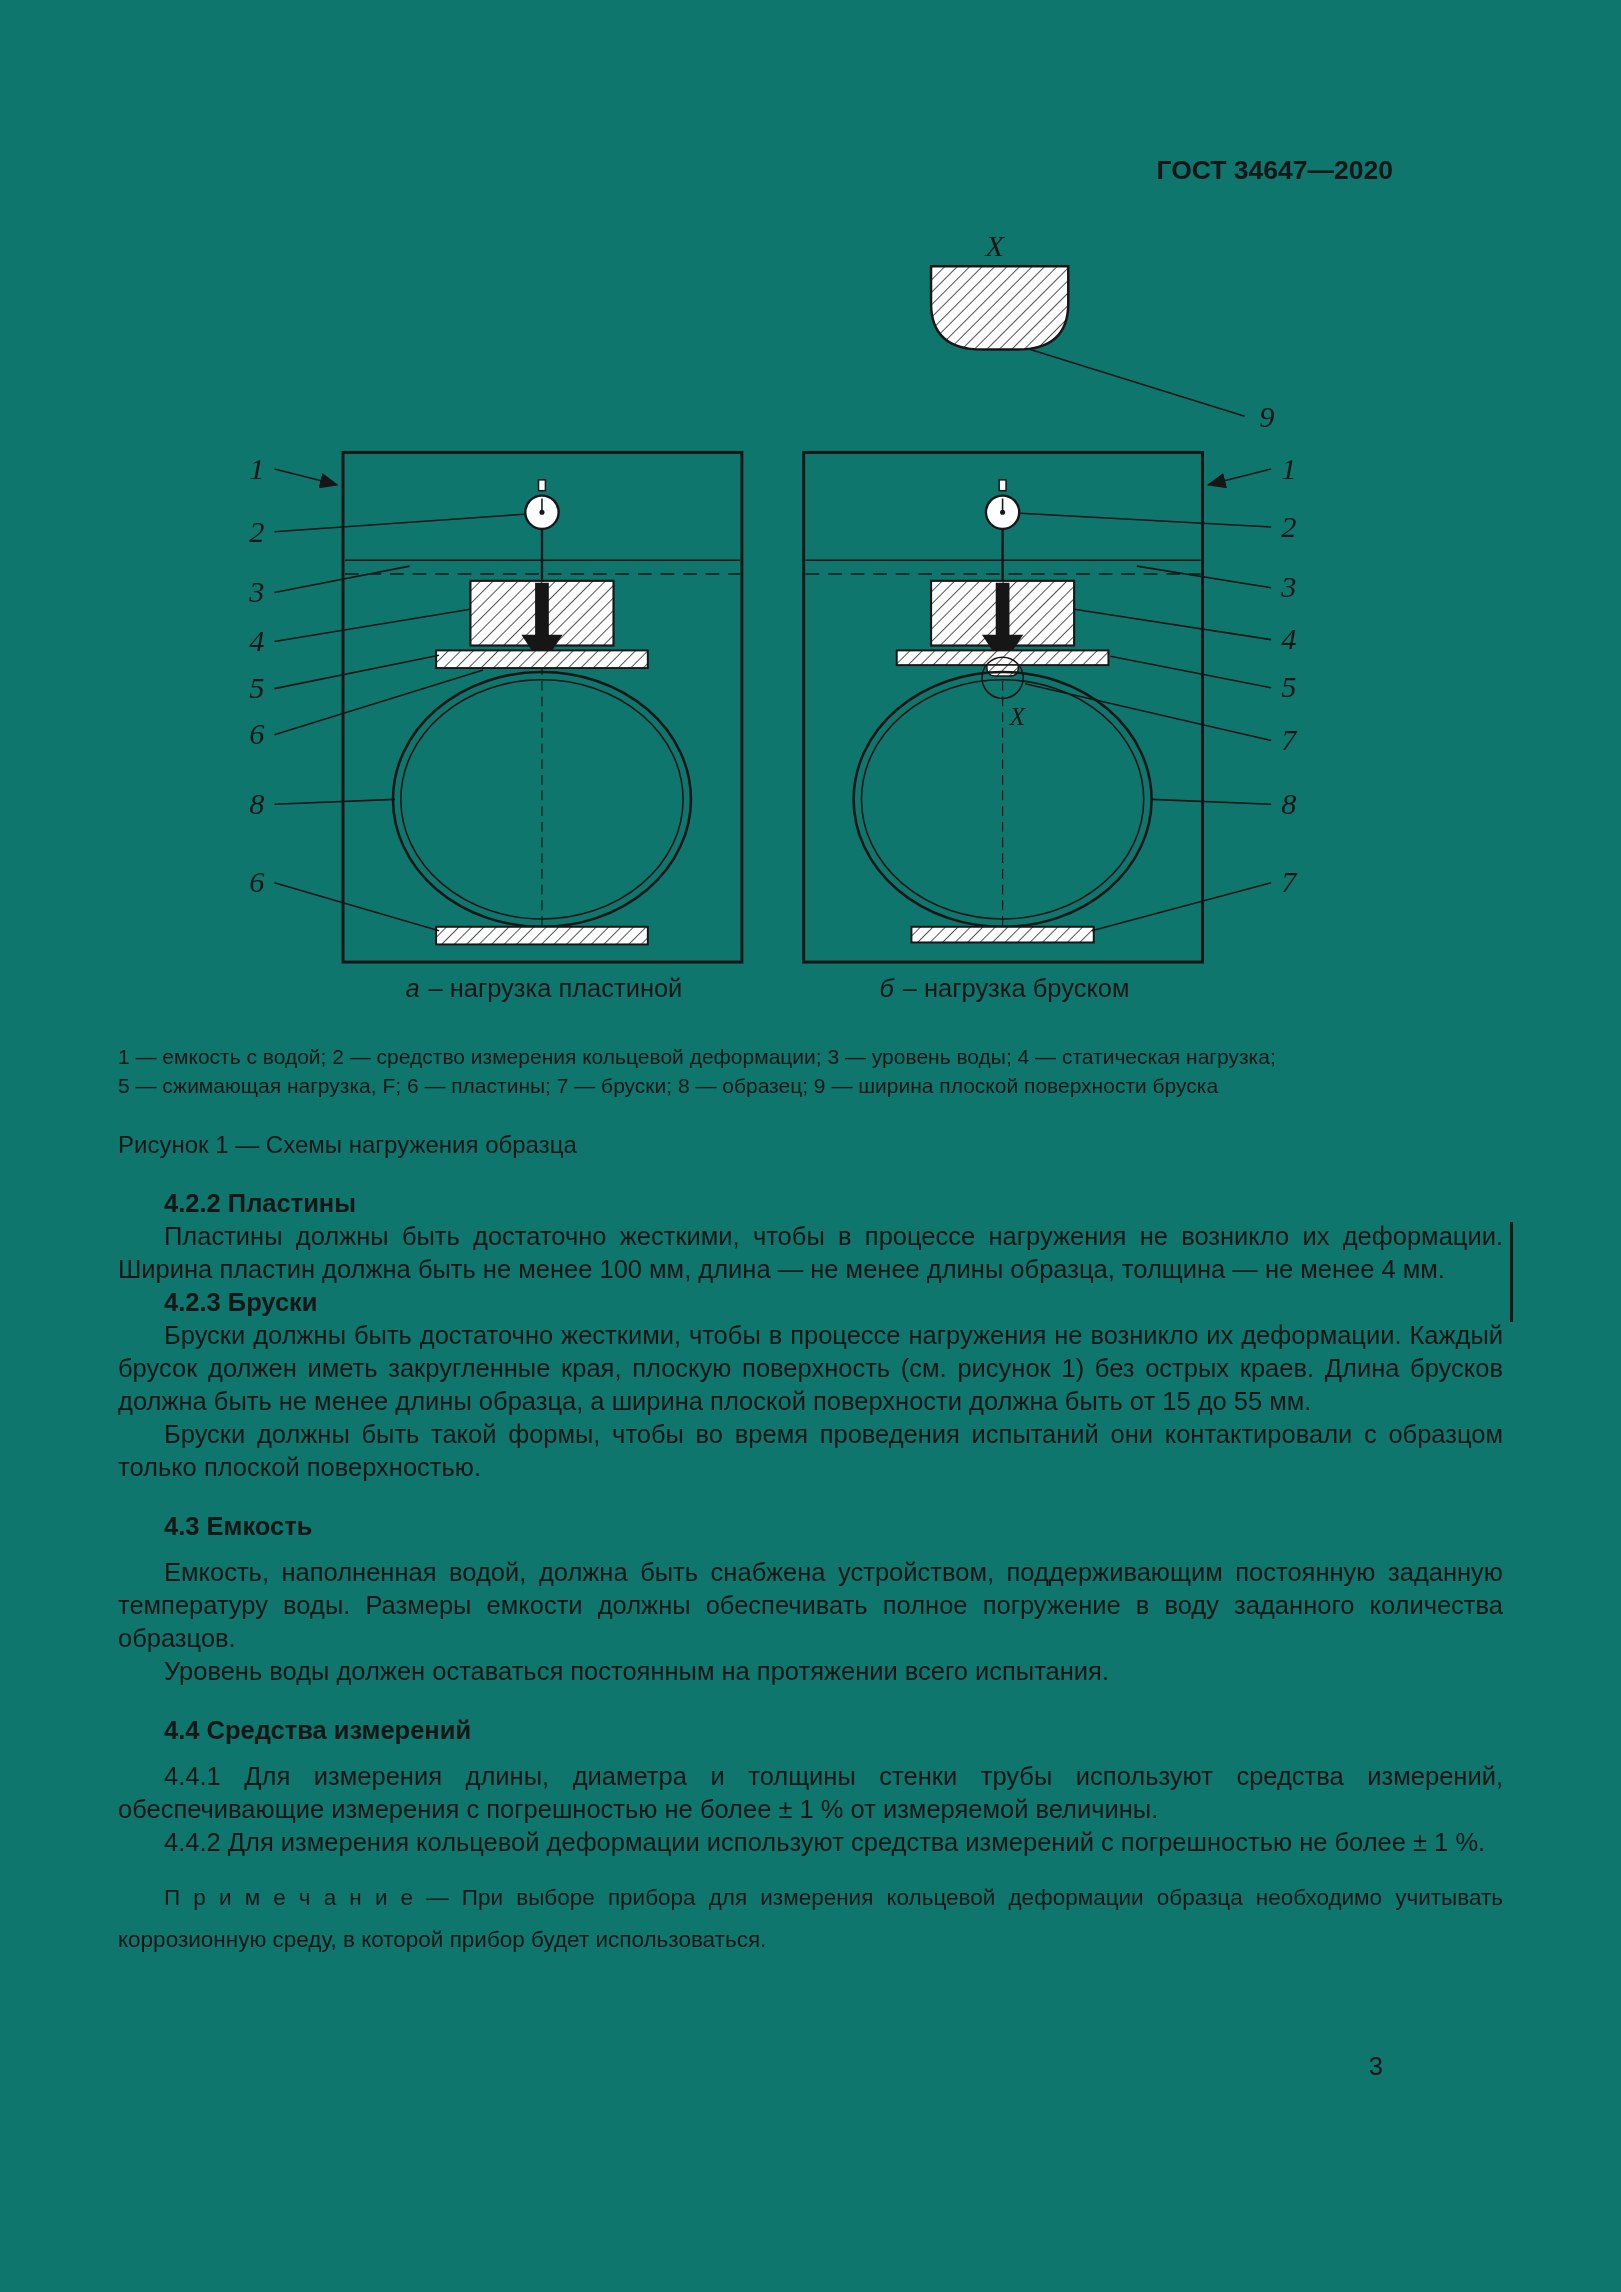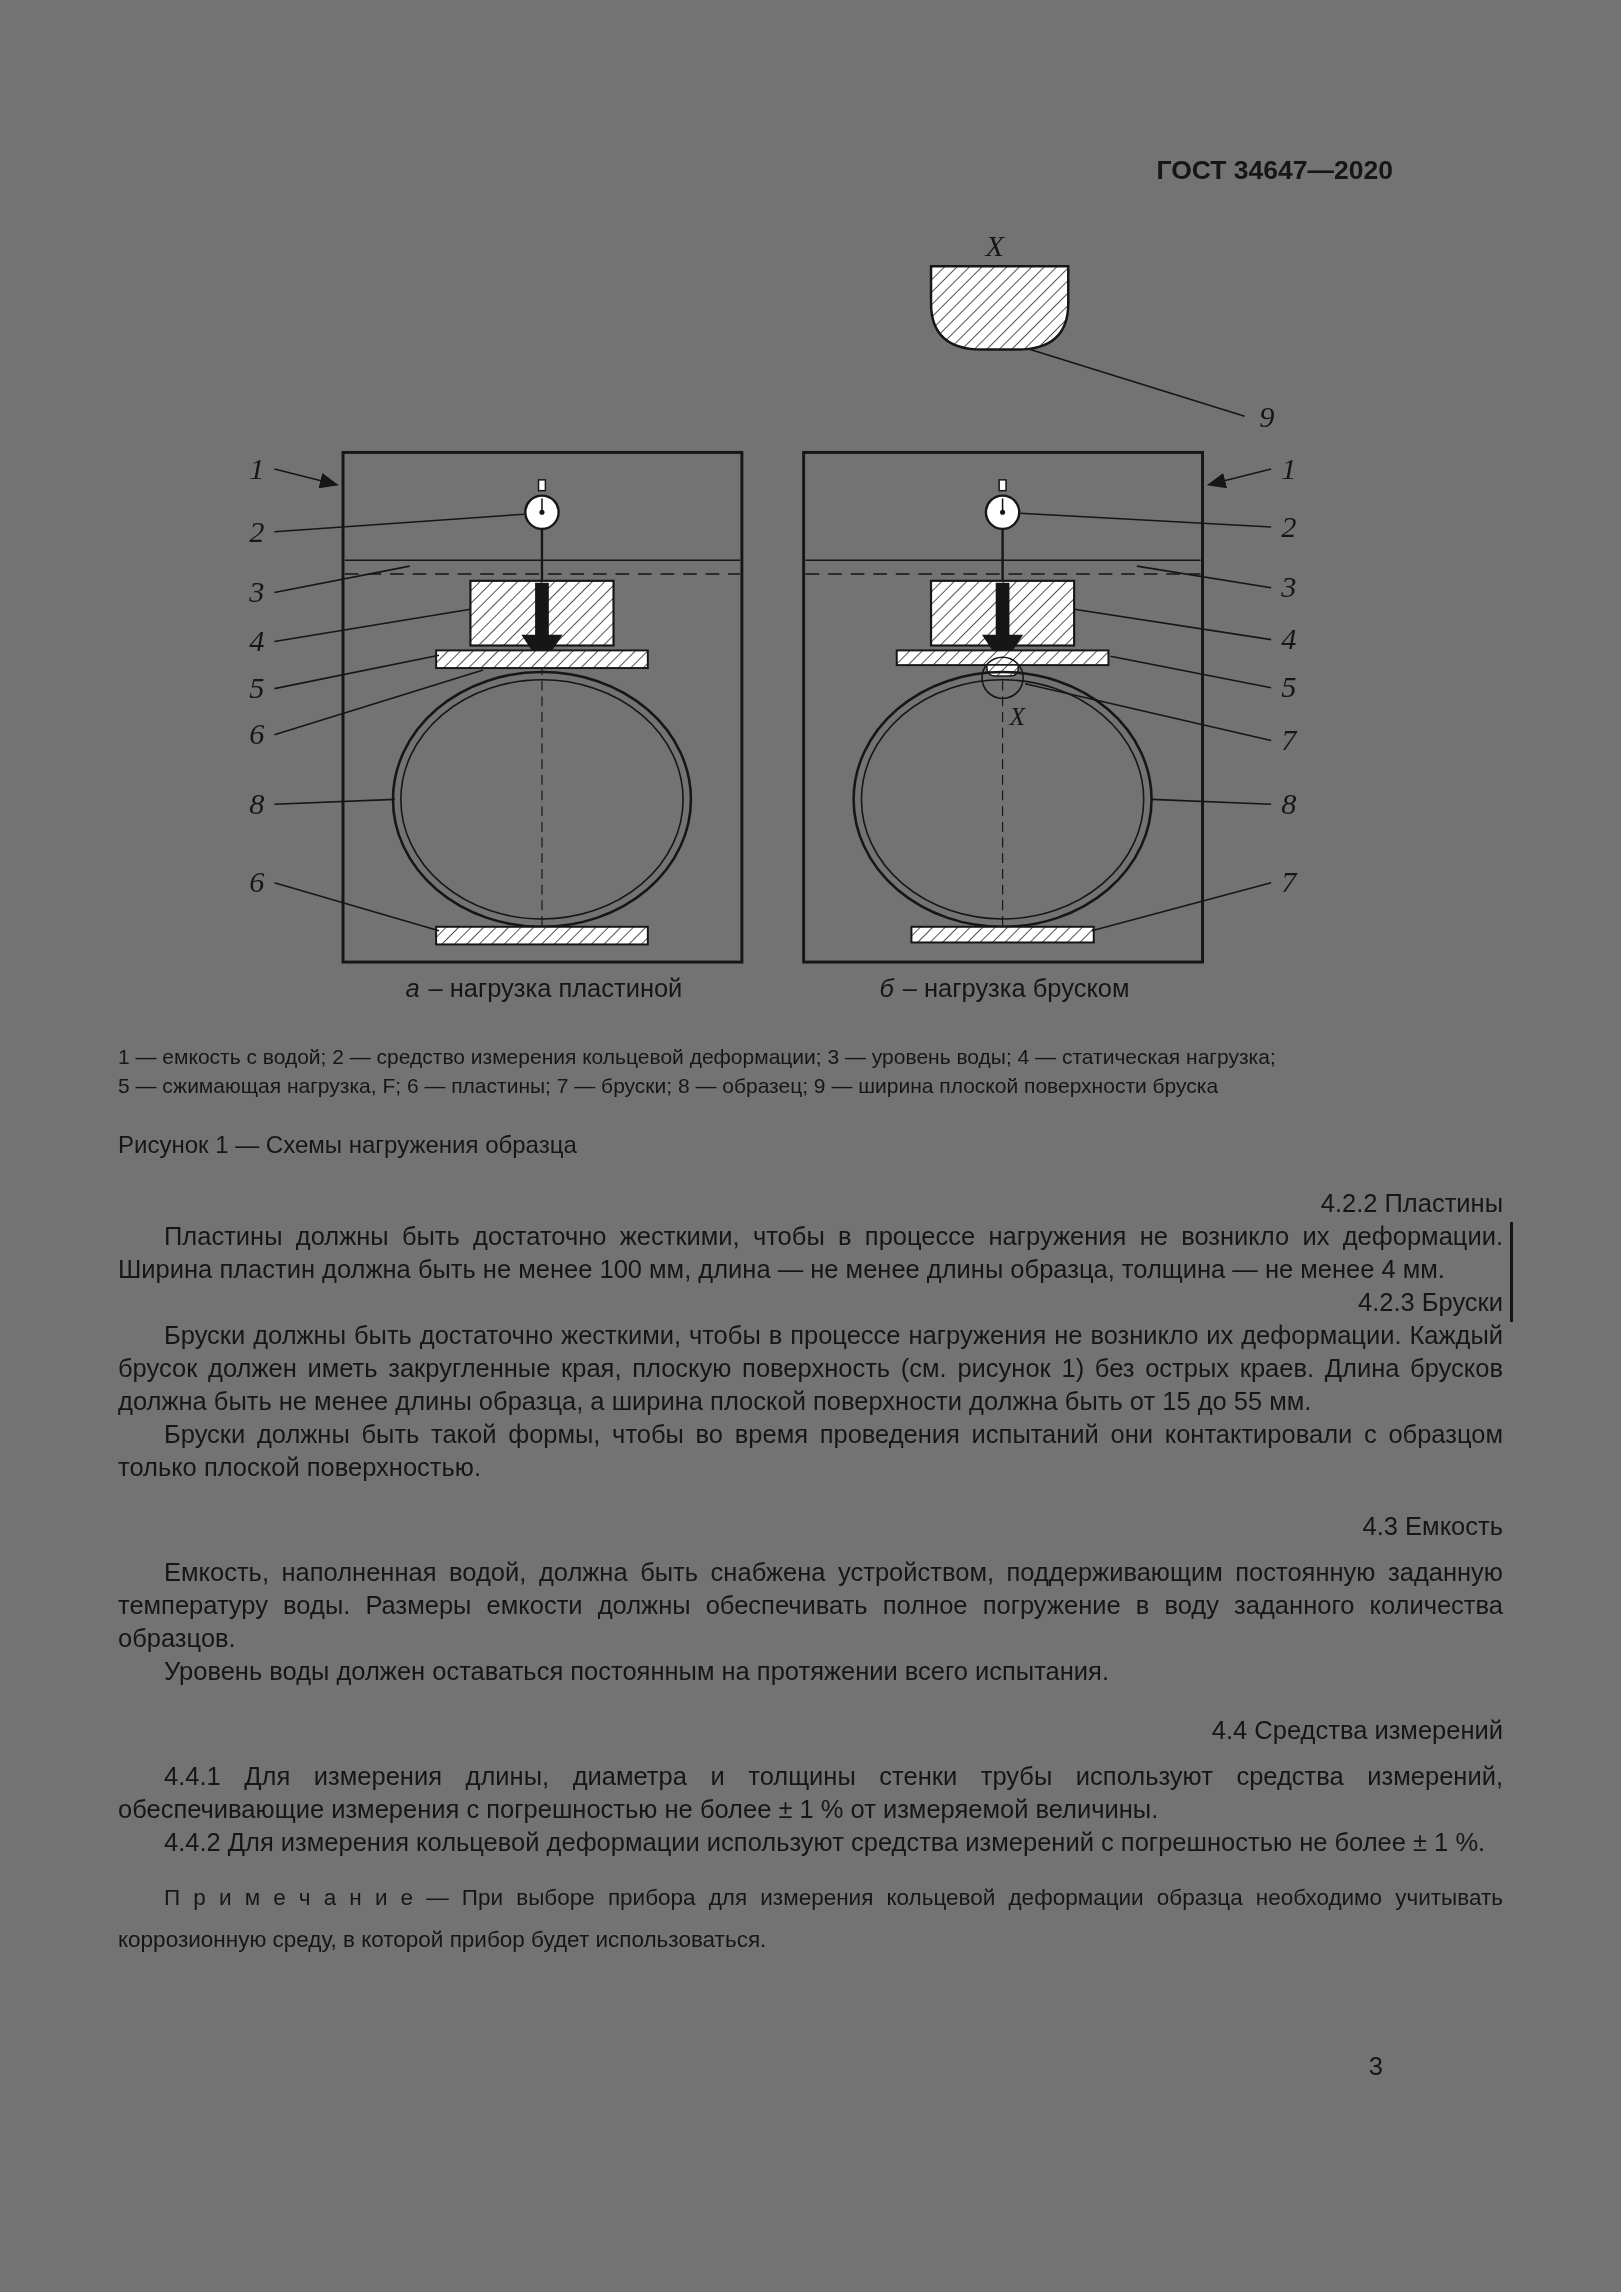--- a/index.html
+++ b/index.html
@@ -1,28 +1,28 @@
 <!DOCTYPE html>
 <html><head>
 <meta charset="utf-8">
 <style>
   html,body{margin:0;padding:0;background:#fff;}
-  .page{position:relative;width:1621px;height:2293px;background:#737373;overflow:hidden;
+  .page{position:relative;width:1621px;height:2293px;background:#0f766e;overflow:hidden;
         font-family:"Liberation Sans",sans-serif;color:#161616;}
   .header{position:absolute;top:155px;right:228px;font-size:26.5px;font-weight:bold;}
   .figure-svg{position:absolute;left:98px;top:227px;width:1425px;height:789px;}
   svg text{fill:#161616;stroke:none;}
   .lbl{font:italic 31px "Liberation Serif",serif;}
   .cap{font:26px "Liberation Sans",sans-serif;}
   .cap .it{font-style:italic;}
   .textflow{position:absolute;left:118px;top:1042px;width:1385px;}
   .legend{text-align:left;font-size:21px;line-height:29px;}
   .figcaption{text-align:left;font-size:24px;margin-top:28px;line-height:33px;}
   p{margin:0;font-size:25.5px;line-height:33px;text-align:justify;text-indent:46px;}
-  p.h{font-weight:normal;text-align:right;}
+  p.h{font-weight:bold;text-align:left;}
   .mt1{margin-top:25.5px;}
   .h-sp{margin-top:26.5px;margin-bottom:12.7px;}
   .note{font-size:22.5px;line-height:42px;margin-top:18.6px;}
   .changebar{position:absolute;left:1510px;top:1222px;width:2.9px;height:100px;background:#161616;}
   .pagenum{position:absolute;top:2052px;right:238px;font-size:25.5px;}
 </style>
 </head>
 <body>
 
 <div class="page">

